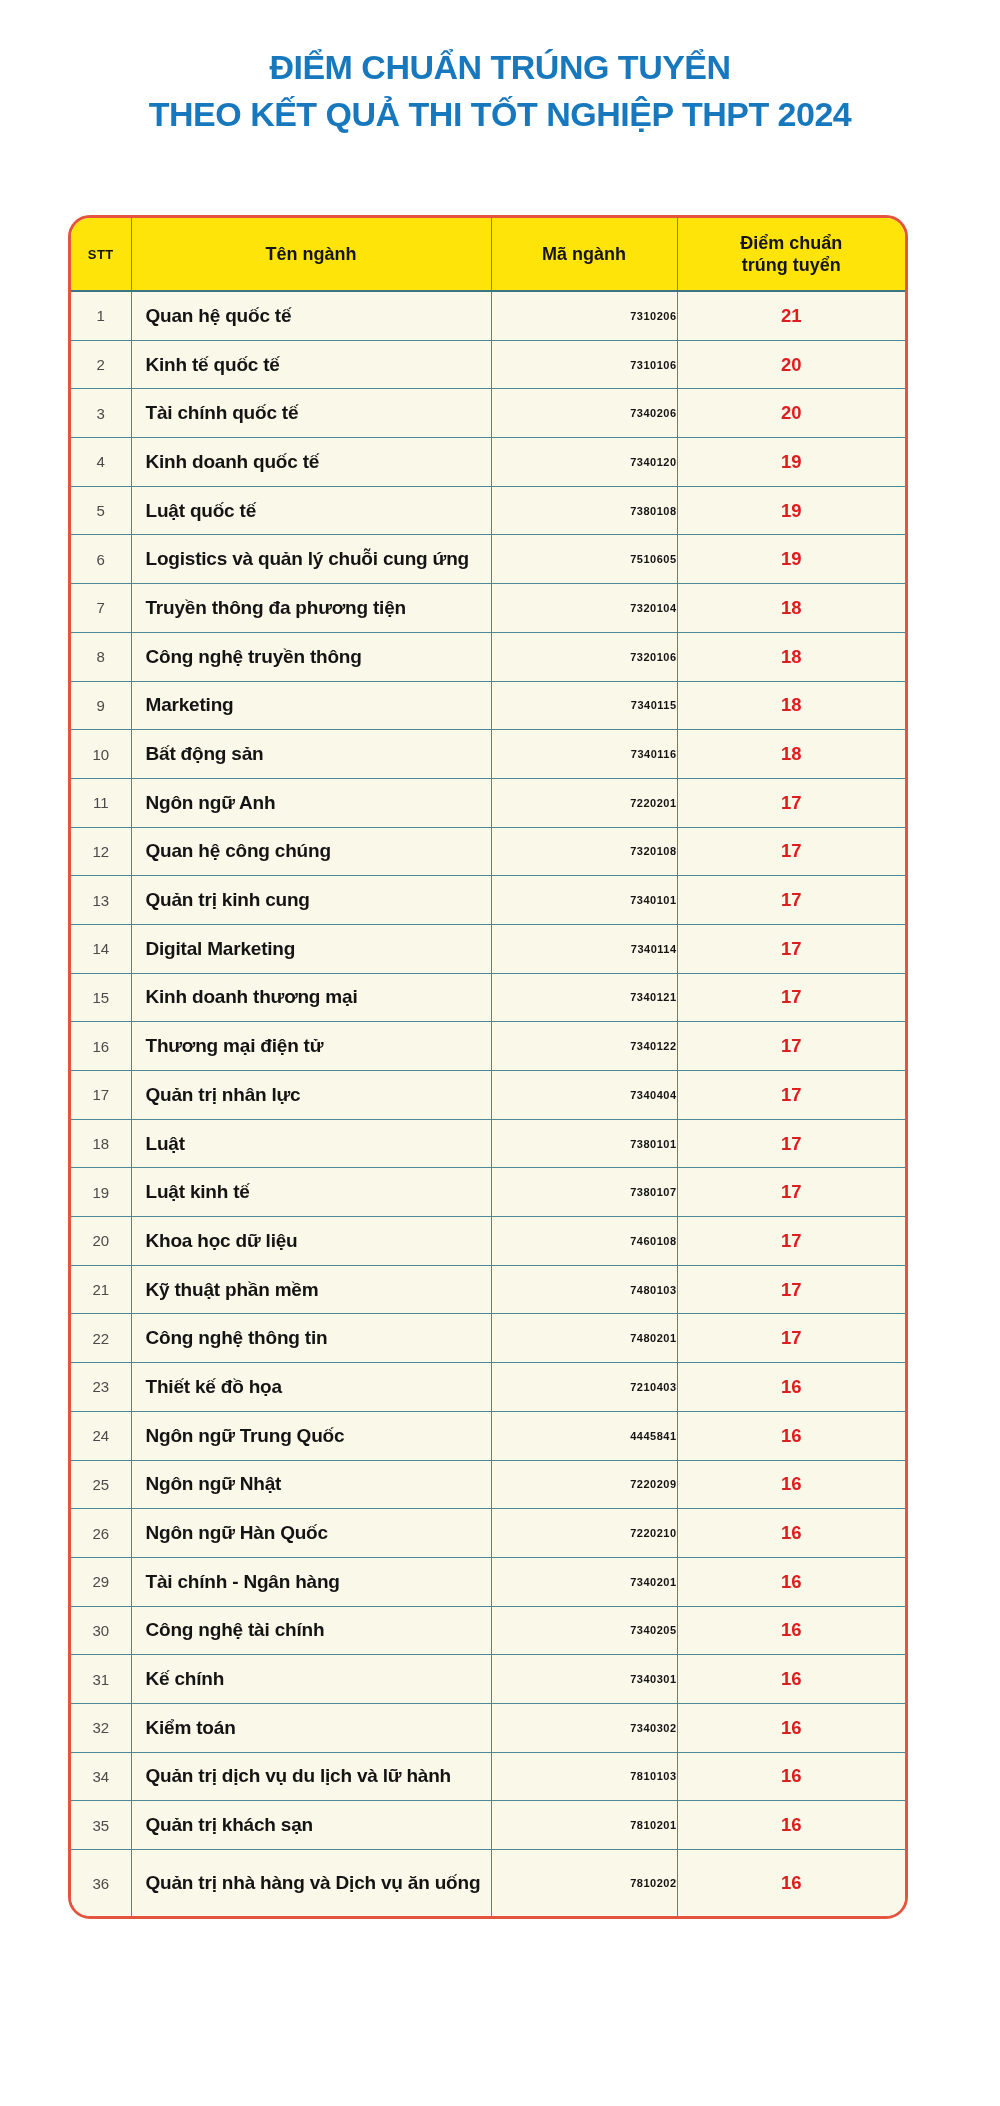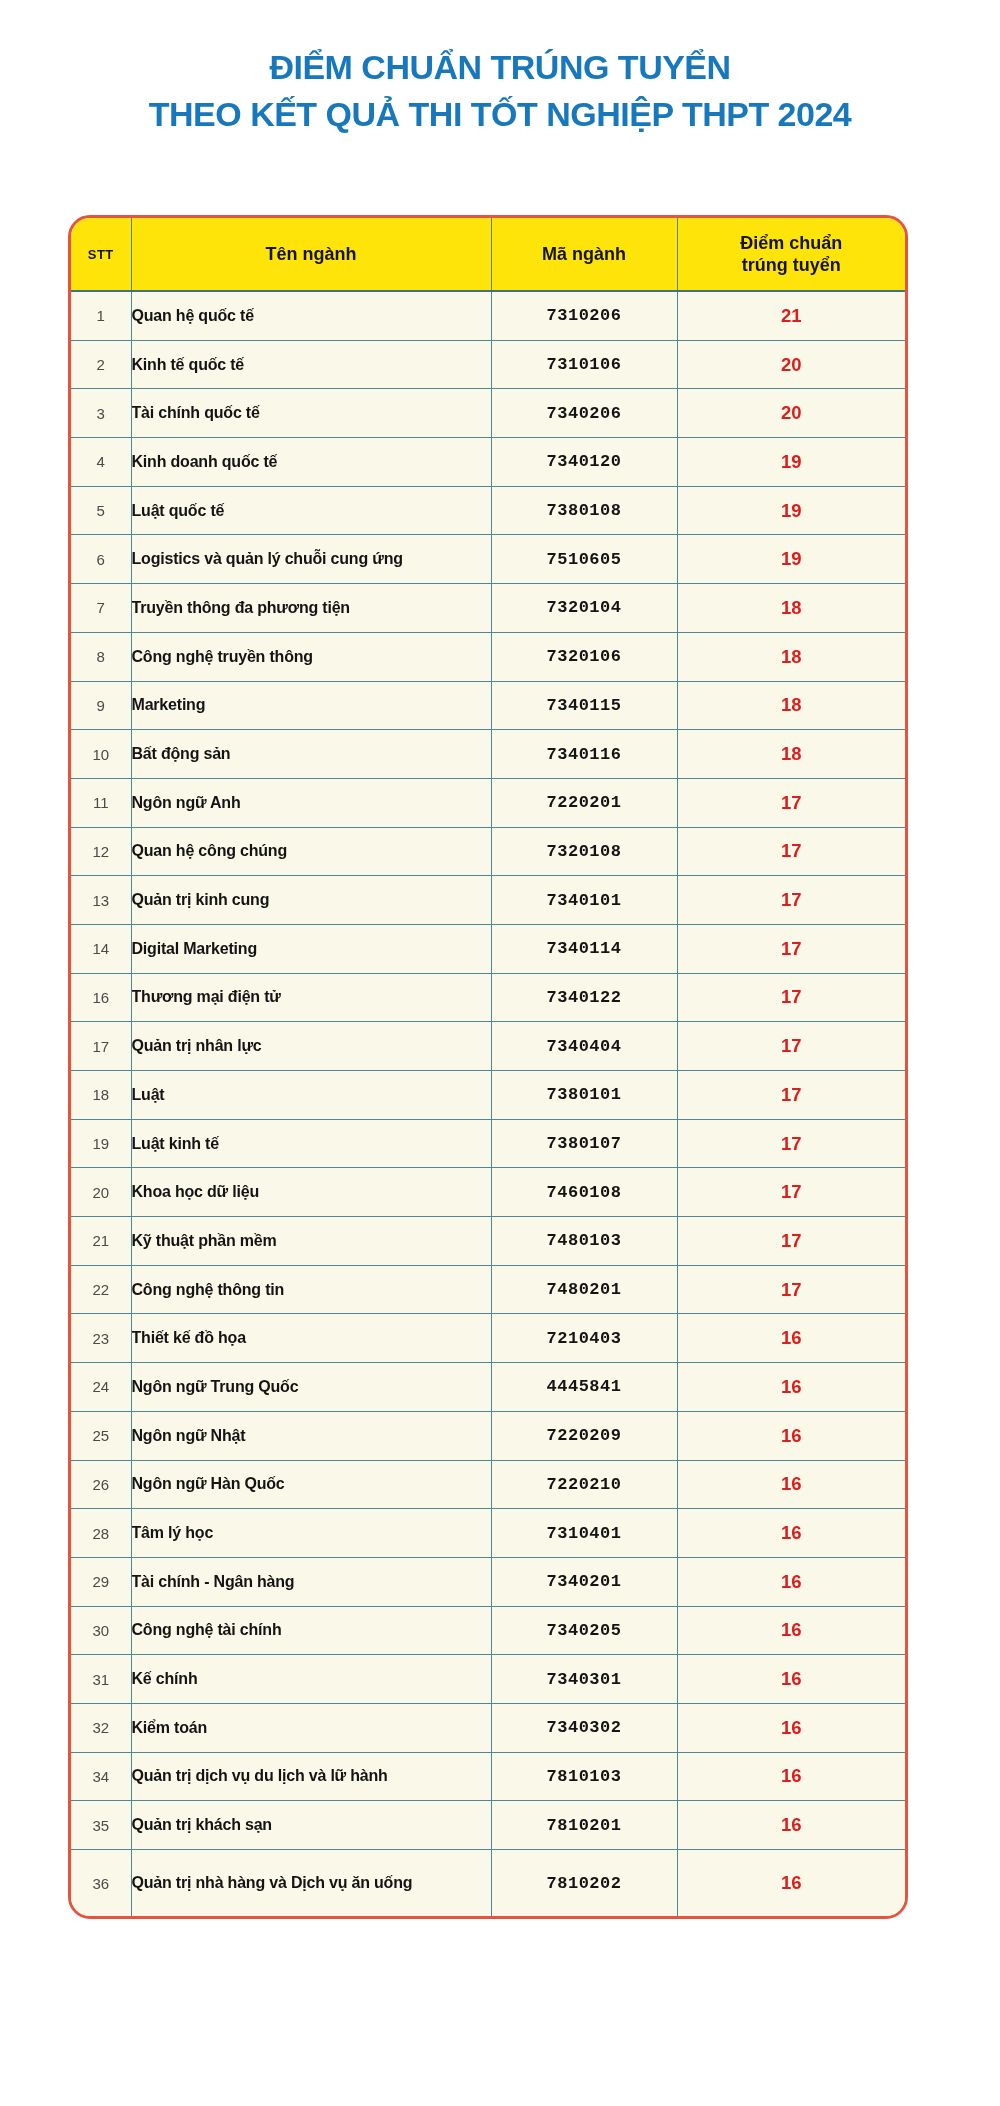--- a/index.html
+++ b/index.html
@@ -63,33 +63,32 @@
     white-space:nowrap;
   }
   tbody tr:last-child td{border-bottom:none;height:66px;}
   tbody td + td{border-left:1px solid var(--line-teal,#4E8896);}
   td.stt{
     text-align:center;
     color:#4a4a4a;
     font-size:15px;
   }
   td.name{
-    font-size:16px;
+    font-size:19px;
     font-weight:bold;
     color:#141414;
-    padding-left:0;
+    padding-left:14px;
     letter-spacing:-0.2px;
   }
   td.code{
-    text-align:center;
-    font-size:17px;
+    text-align:right;
+    font-size:11px;
     font-weight:bold;
     color:#141414;
     letter-spacing:0.5px;
-    font-family:Liberation Mono, monospace;
   }
   td.score{
     text-align:center;
     font-size:18.5px;
     font-weight:bold;
     color:var(--score-red,#DE1E1E);
   }
 </style>
 </head>
 <body>
@@ -196,20 +195,26 @@
     <td class="code">7340101</td>
     <td class="score">17</td>
   </tr>
         <tr>
     <td class="stt">14</td>
     <td class="name">Digital Marketing</td>
     <td class="code">7340114</td>
     <td class="score">17</td>
   </tr>
         <tr>
+    <td class="stt">15</td>
+    <td class="name">Kinh doanh thương mại</td>
+    <td class="code">7340121</td>
+    <td class="score">17</td>
+  </tr>
+        <tr>
     <td class="stt">16</td>
     <td class="name">Thương mại điện tử</td>
     <td class="code">7340122</td>
     <td class="score">17</td>
   </tr>
         <tr>
     <td class="stt">17</td>
     <td class="name">Quản trị nhân lực</td>
     <td class="code">7340404</td>
     <td class="score">17</td>
@@ -259,26 +264,20 @@
         <tr>
     <td class="stt">25</td>
     <td class="name">Ngôn ngữ Nhật</td>
     <td class="code">7220209</td>
     <td class="score">16</td>
   </tr>
         <tr>
     <td class="stt">26</td>
     <td class="name">Ngôn ngữ Hàn Quốc</td>
     <td class="code">7220210</td>
-    <td class="score">16</td>
-  </tr>
-        <tr>
-    <td class="stt">28</td>
-    <td class="name">Tâm lý học</td>
-    <td class="code">7310401</td>
     <td class="score">16</td>
   </tr>
         <tr>
     <td class="stt">29</td>
     <td class="name">Tài chính - Ngân hàng</td>
     <td class="code">7340201</td>
     <td class="score">16</td>
   </tr>
         <tr>
     <td class="stt">30</td>

